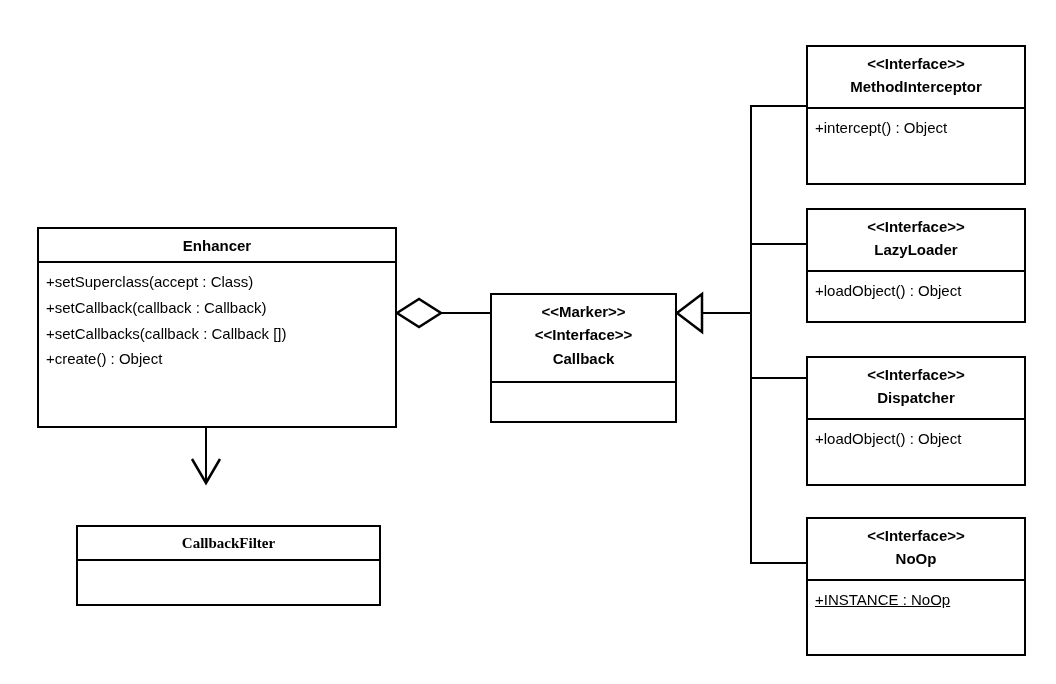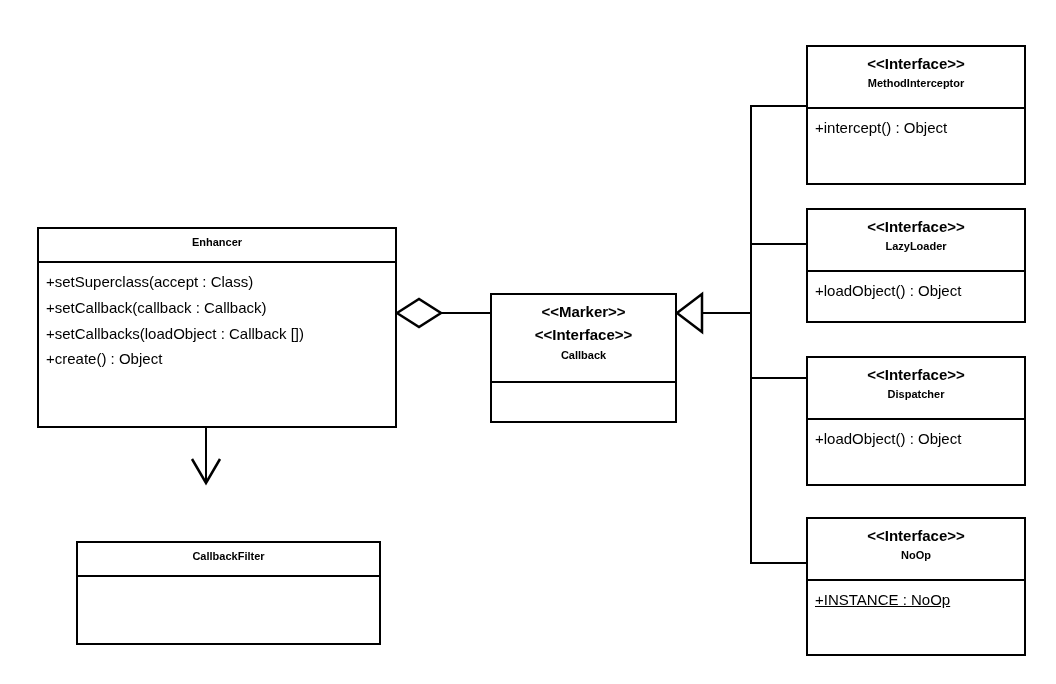--- a/index.html
+++ b/index.html
@@ -42,21 +42,21 @@
     background: #ffffff;
   }
   .uml-header .stereo {
     display: block;
     font-weight: bold;
     font-size: 15px;
   }
   .uml-header .cname {
     display: block;
     font-weight: bold;
-    font-size: 11px;
+    font-size: 15px;
   }
   .uml-body {
     box-sizing: border-box;
     flex: 1 1 auto;
     padding: 6px 6px 6px 7px;
     background: #ffffff;
   }
   .uml-member {
     font-size: 15px;
     color: #000000;
@@ -91,26 +91,26 @@
 
 <div id="canvas">
 
   <div class="uml-class" style="left:37px; top:199px; width:360px; height:201px;">
     <div class="uml-header" style="height:34px;">
       <span class="cname">Enhancer</span>
     </div>
     <div class="uml-body">
       <div class="uml-member">+setSuperclass(accept : Class)</div>
       <div class="uml-member">+setCallback(callback : Callback)</div>
-      <div class="uml-member">+setCallbacks(loadObject : Callback [])</div>
+      <div class="uml-member">+setCallbacks(callback : Callback [])</div>
       <div class="uml-member">+create() : Object</div>
     </div>
   </div>
 
-  <div class="uml-class" style="left:76px; top:513px; width:305px; height:104px;">
+  <div class="uml-class" style="left:76px; top:497px; width:305px; height:81px;font-family:Liberation Serif, serif;">
     <div class="uml-header" style="height:34px;">
       <span class="cname">CallbackFilter</span>
     </div>
   </div>
 
   <div class="uml-class" style="left:490px; top:265px; width:187px; height:130px;">
     <div class="uml-header" style="height:88px;">
       <span class="stereo">&lt;&lt;Marker&gt;&gt;</span>
       <span class="stereo">&lt;&lt;Interface&gt;&gt;</span>
       <span class="cname">Callback</span>

